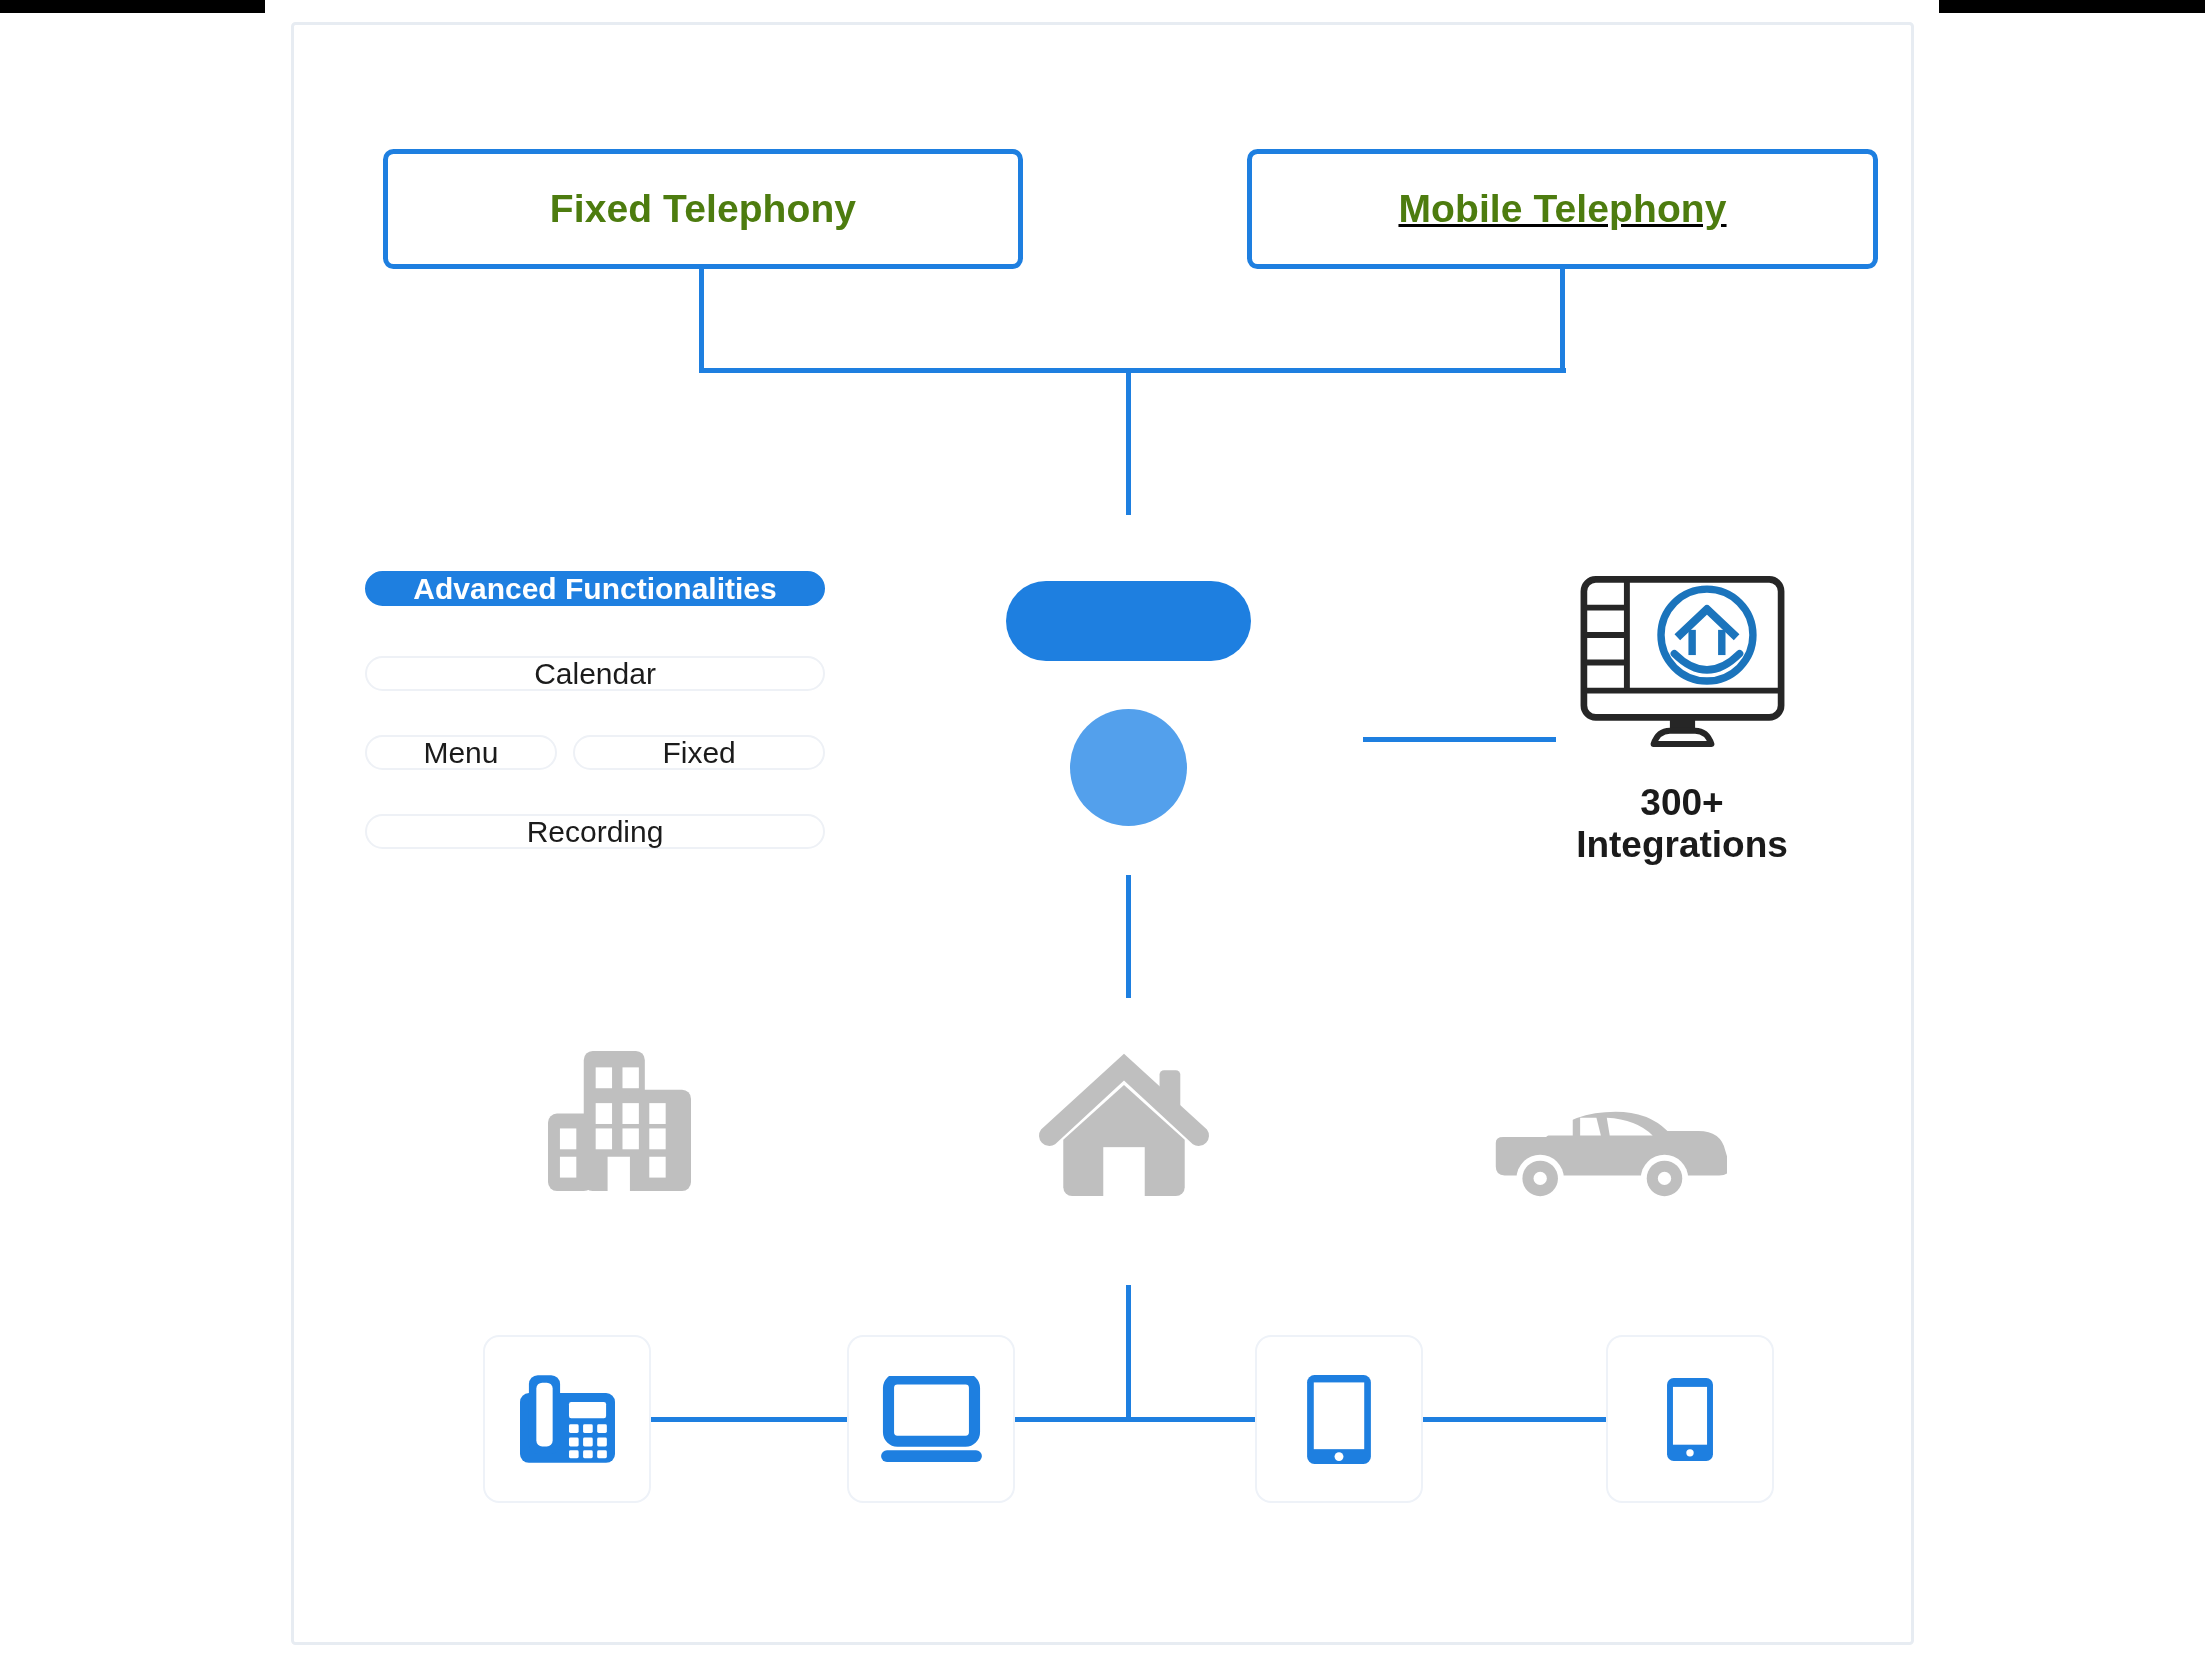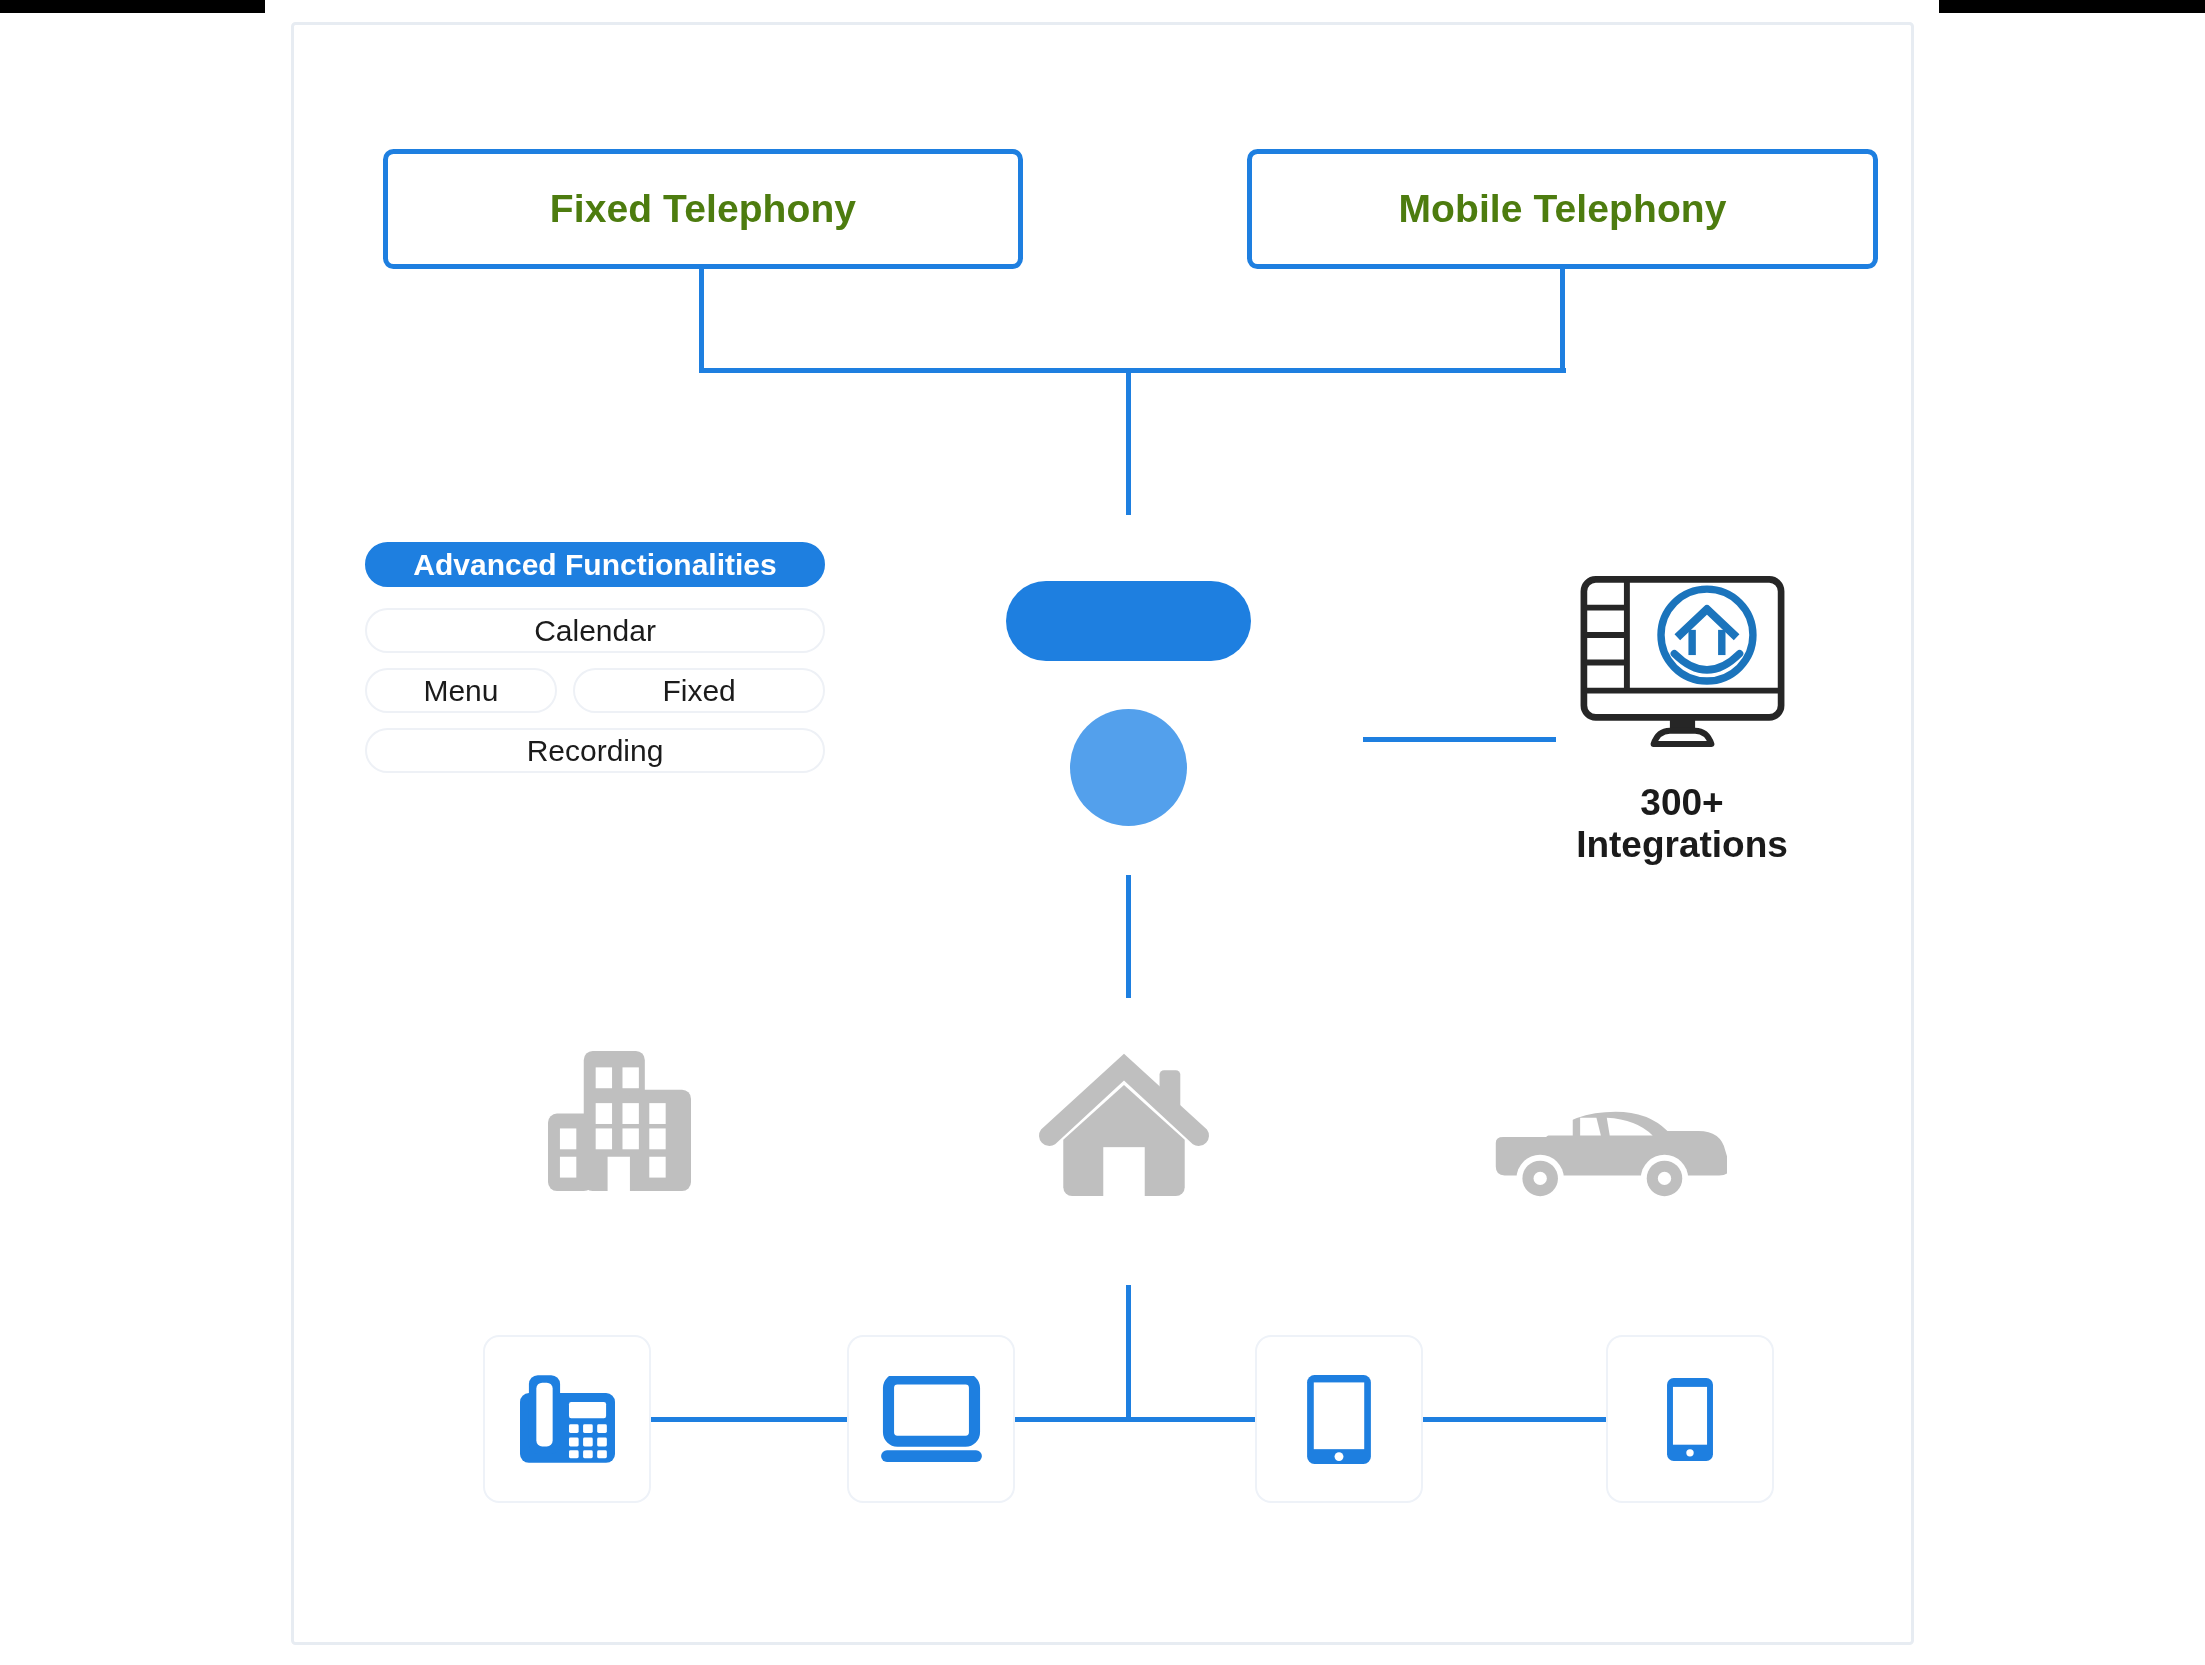--- a/index.html
+++ b/index.html
@@ -37,33 +37,34 @@
     border: 5.2px solid #1E7FE0;
     border-radius: 10.4px;
     background: #fff;
     display: flex; align-items: center; justify-content: center;
   }
   .telebox span {
     font-size: 39px; font-weight: 700; color: #4d7c0f;
     letter-spacing: 0.1px;
   }
   #box-fixed  { left: 383px;  top: 149px; width: 640px; height: 120px; }
-  #box-mobile { left: 1247px; top: 149px; width: 631px; height: 120px; }
+  #box-mobile { left: 1247px; top: 149px; width: 631px; height: 120px; text-decoration: underline; }
 
   
   #pillgroup { position: absolute; left: 365px; top: 542px; width: 460px; }
   .pillrow { display: flex; gap: 16.3px; margin-bottom: 15px; }
   .pill {
-    height: 45px;
+    height: 35px;
     border-radius: 30px;
     display: flex; align-items: center; justify-content: center;
     font-size: 30px; color: #1b1b1b;
     background: #ffffff;
     border: 2.2px solid #eef1f6;
     white-space: nowrap;
+    margin-top: 29px;
   }
   .pill.primary {
     background: #1E7FE0; border-color: #1E7FE0;
     color: #ffffff; font-weight: 700;
     width: 100%;
     margin-bottom: 21px;
   }
   .pill.full { width: 100%; }
   .pill.w-menu   { width: 192px; align-items: center; }
   .pill.w-groups { width: 252px; }

